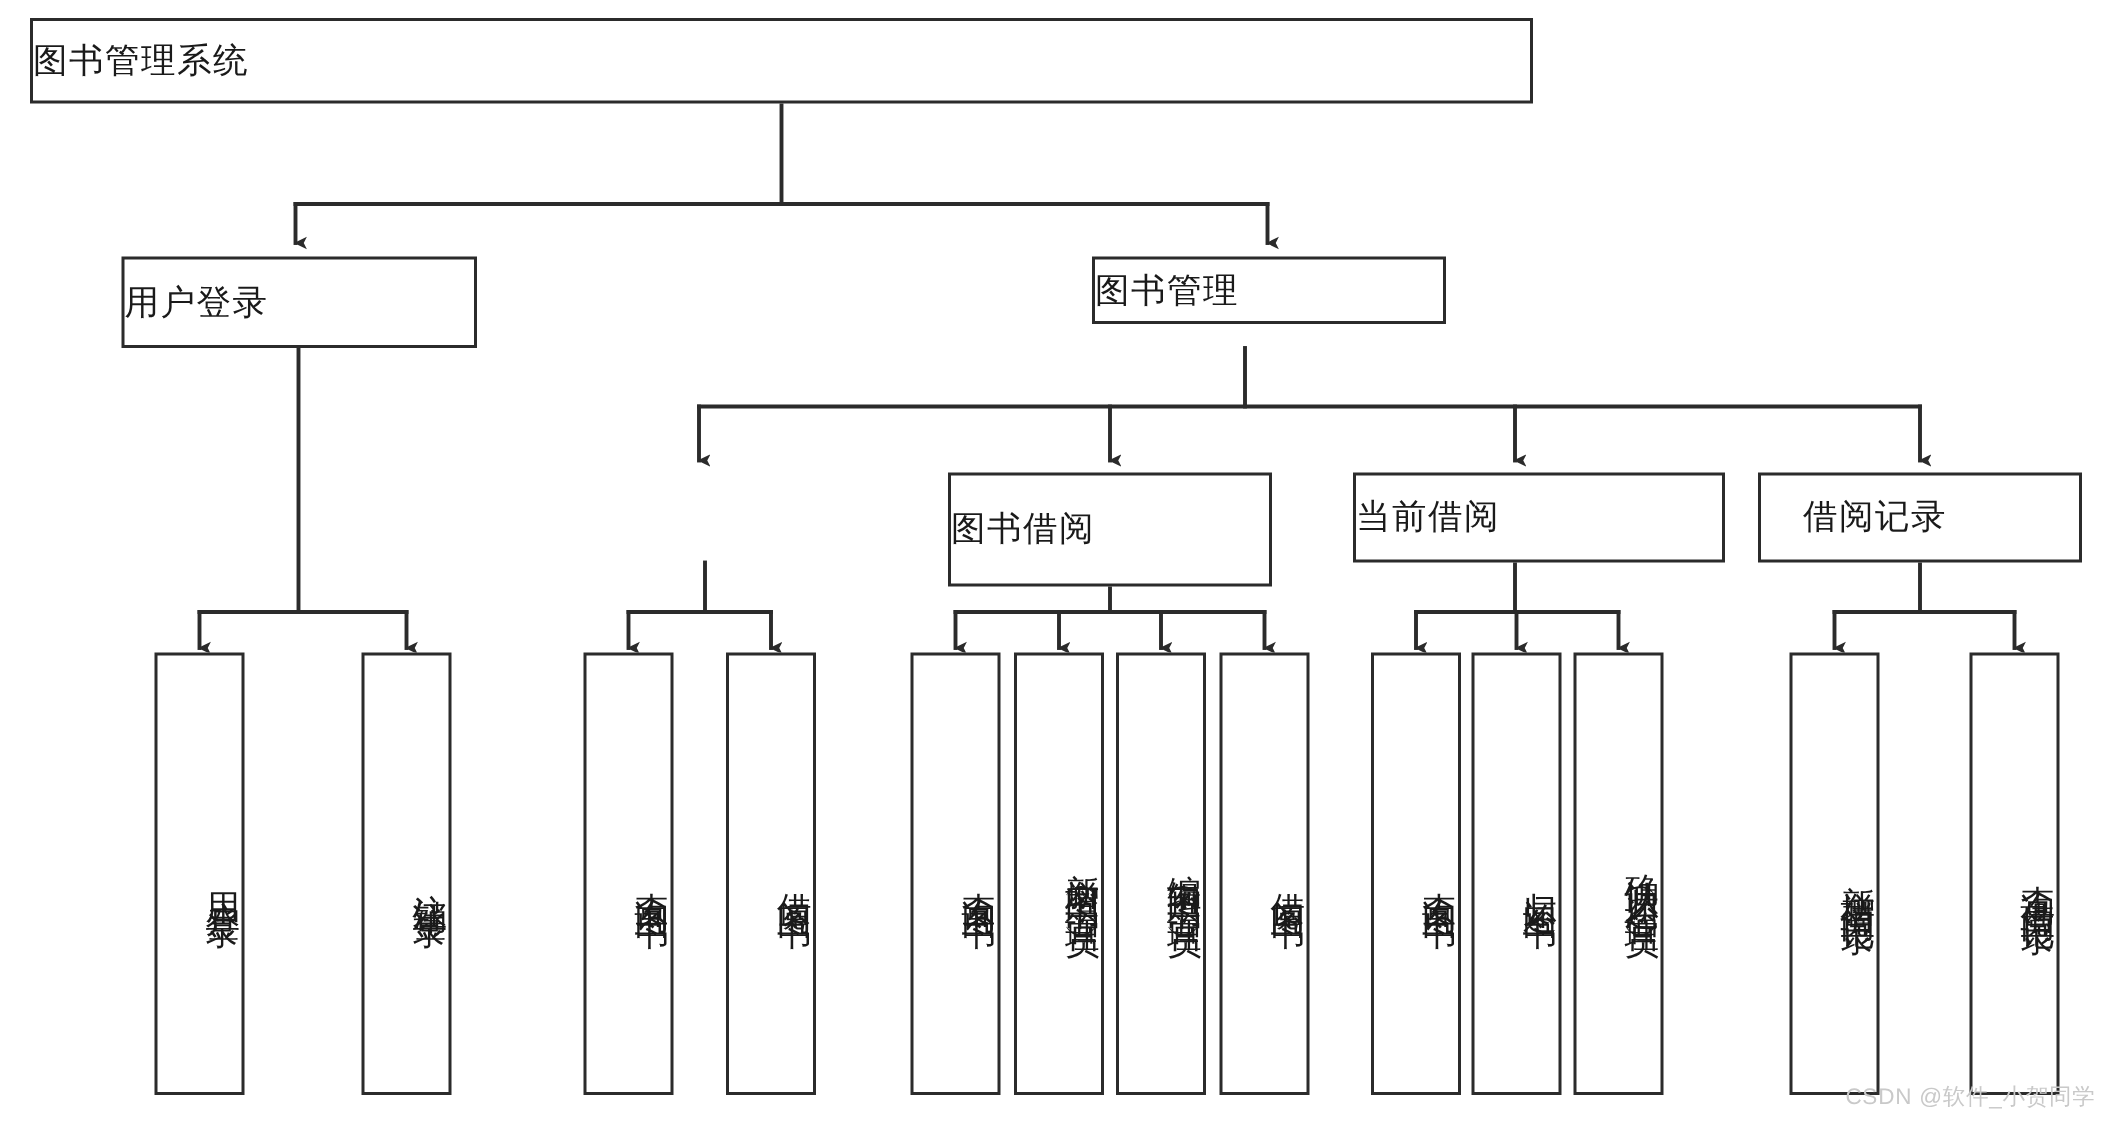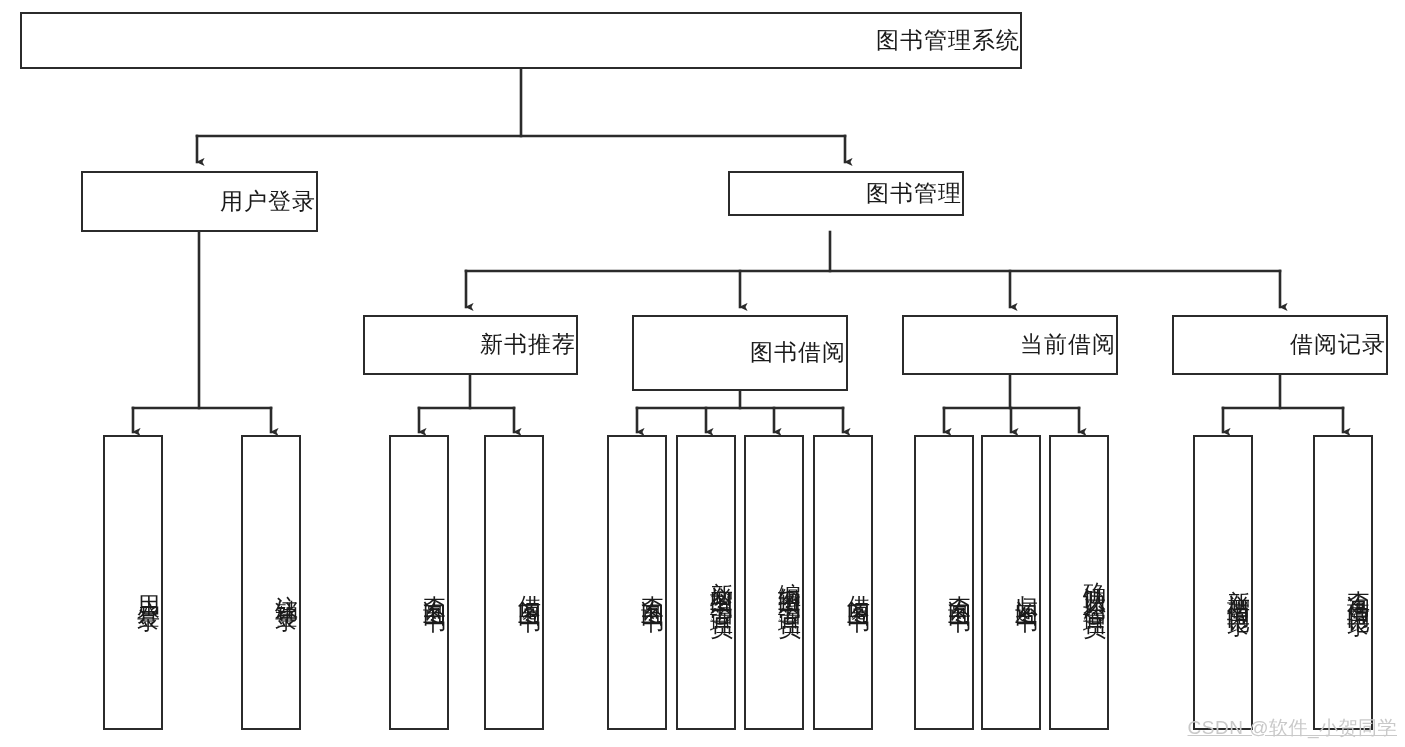--- a/index.html
+++ b/index.html
@@ -25,21 +25,21 @@
     height: 747px;
     pointer-events: none;
   }
   .node {
     position: absolute;
     box-sizing: border-box;
     background: #ffffff;
     border: 2px solid #2b2b2b;
     display: flex;
     align-items: center;
-    justify-content: flex-end;
+    justify-content: flex-start;
     color: #1a1a1a;
     z-index: 2;
   }
   .node.horiz {
     font-size: 23px;
     letter-spacing: 1px;
     line-height: 1.2;
   }
   .node.vert {
     writing-mode: vertical-rl;
@@ -54,26 +54,25 @@
   .node.vert .vtext {
     writing-mode: vertical-rl;
     text-orientation: upright;
     display: block;
     white-space: nowrap;
   }
   .watermark {
     position: absolute;
     right: 8px;
     bottom: 6px;
-    font-size: 19px;
+    font-size: 15px;
     color: #c9c9c9;
     white-space: nowrap;
     z-index: 5;
     letter-spacing: 0.5px;
-    text-decoration: underline;
   }
 </style>
 </head>
 <body>
 
 <div id="canvas">
 
   <svg id="wires" viewBox="0 0 1405 747" xmlns="http://www.w3.org/2000/svg">
     <defs>
       <marker id="arrow" markerWidth="9" markerHeight="9" refX="4.5" refY="7.6" orient="auto" markerUnits="userSpaceOnUse">
@@ -128,27 +127,24 @@
     <span>图书管理系统</span>
   </div>
 
   <div class="node horiz" style="left:81px; top:171px; width:237px; height:61px;">
     <span>用户登录</span>
   </div>
   <div class="node horiz" style="left:728px; top:171px; width:236px; height:45px;">
     <span>图书管理</span>
   </div>
 
-  <div class="node horiz" style="left:363px; top:315px; width:215px; height:60px;">
-    <span>新书推荐</span>
-  </div>
   <div class="node horiz" style="left:632px; top:315px; width:216px; height:76px;">
     <span>图书借阅</span>
   </div>
-  <div class="node horiz" style="left:902px; top:315px; width:216px; height:60px;">
+  <div class="node horiz" style="left:902px; top:315px; width:248px; height:60px;">
     <span>当前借阅</span>
   </div>
   <div class="node horiz" style="left:1172px; top:315px; width:216px; height:60px;padding-left:28px;">
     <span>借阅记录</span>
   </div>
 
   <div class="node vert" style="left:103px; top:435px; width:60px; height:295px;">
     <span class="vtext">用户登录</span>
   </div>
   <div class="node vert" style="left:241px; top:435px; width:60px; height:295px;">

